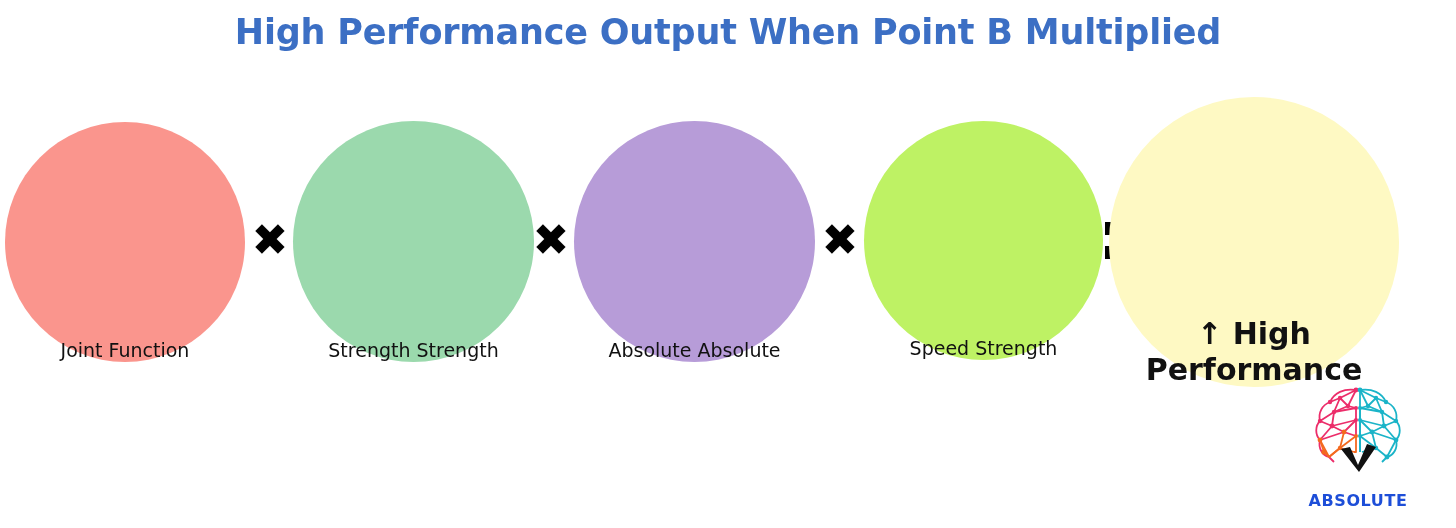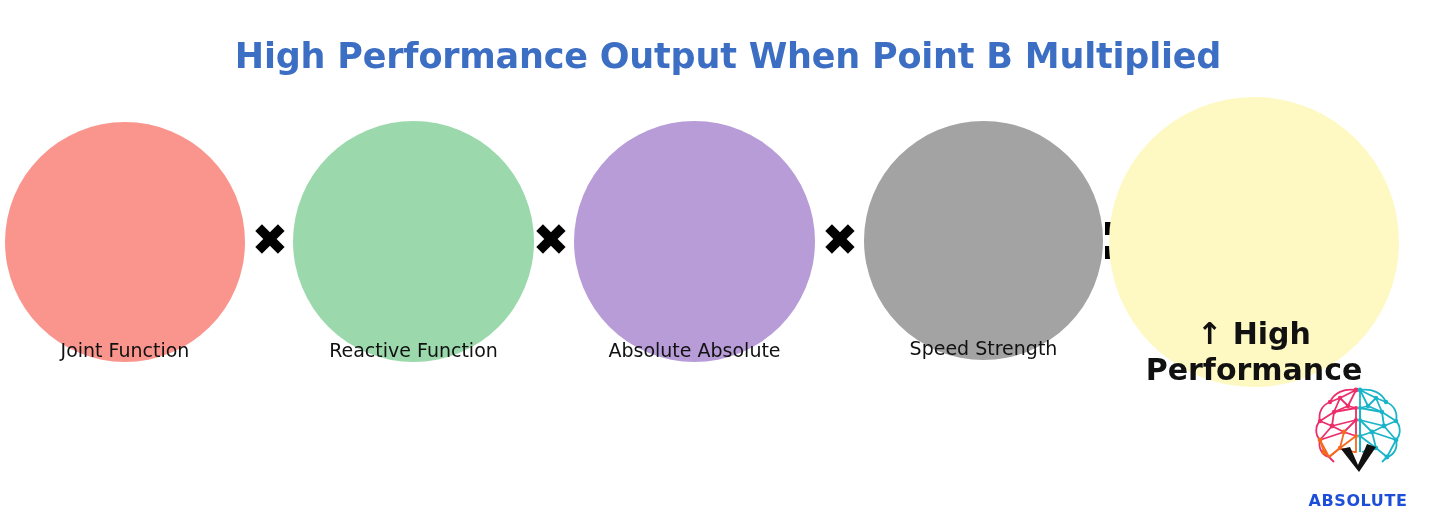--- a/index.html
+++ b/index.html
@@ -21,21 +21,20 @@
     top: 12px;
     left: 0;
     width: 1456px;
     text-align: center;
     font-family: "DejaVu Sans", "Liberation Sans", sans-serif;
     font-weight: bold;
     font-size: 35px;
     letter-spacing: -0.2px;
     color: #3c6fc4;
     white-space: nowrap;
-    margin-top: 24px;
   }
 
   
   .equation {
     position: absolute;
     top: 90px;
     left: 0;
     width: 1456px;
     height: 300px;
   }
@@ -132,32 +131,32 @@
 
 <div class="equation">
 
   <div class="node" style="left:5px; top:32px; width:240px; height:240px; background:#fa958d;">
     <span class="node-label">Joint Function</span>
   </div>
 
   <div class="op op-times" style="left:246px; top:120px;">✖</div>
 
   <div class="node" style="left:293px; top:31px; width:241px; height:241px; background:#9bd9ad;">
-    <span class="node-label">Reactive Function</span>
+    <span class="node-label">Strength Strength</span>
   </div>
 
   <div class="op op-times" style="left:527px; top:120px;">✖</div>
 
   <div class="node" style="left:574px; top:31px; width:241px; height:241px; background:#b79cd8;">
     <span class="node-label">Absolute Absolute</span>
   </div>
 
   <div class="op op-times" style="left:816px; top:120px;">✖</div>
 
-  <div class="node" style="left:864px; top:31px; width:239px; height:239px; background:#a3a3a3;">
+  <div class="node" style="left:864px; top:31px; width:239px; height:239px; background:#bef264;">
     <span class="node-label">Speed Strength</span>
   </div>
 
   <div class="op op-equals" style="left:1105px; top:126px;">
     <div class="bar"></div>
     <div class="bar"></div>
   </div>
 
   <div class="node" style="left:1109px; top:7px; width:290px; height:290px; background:#fef9c3;">
     <span class="node-label big" style="white-space:pre-line;">↑ High

